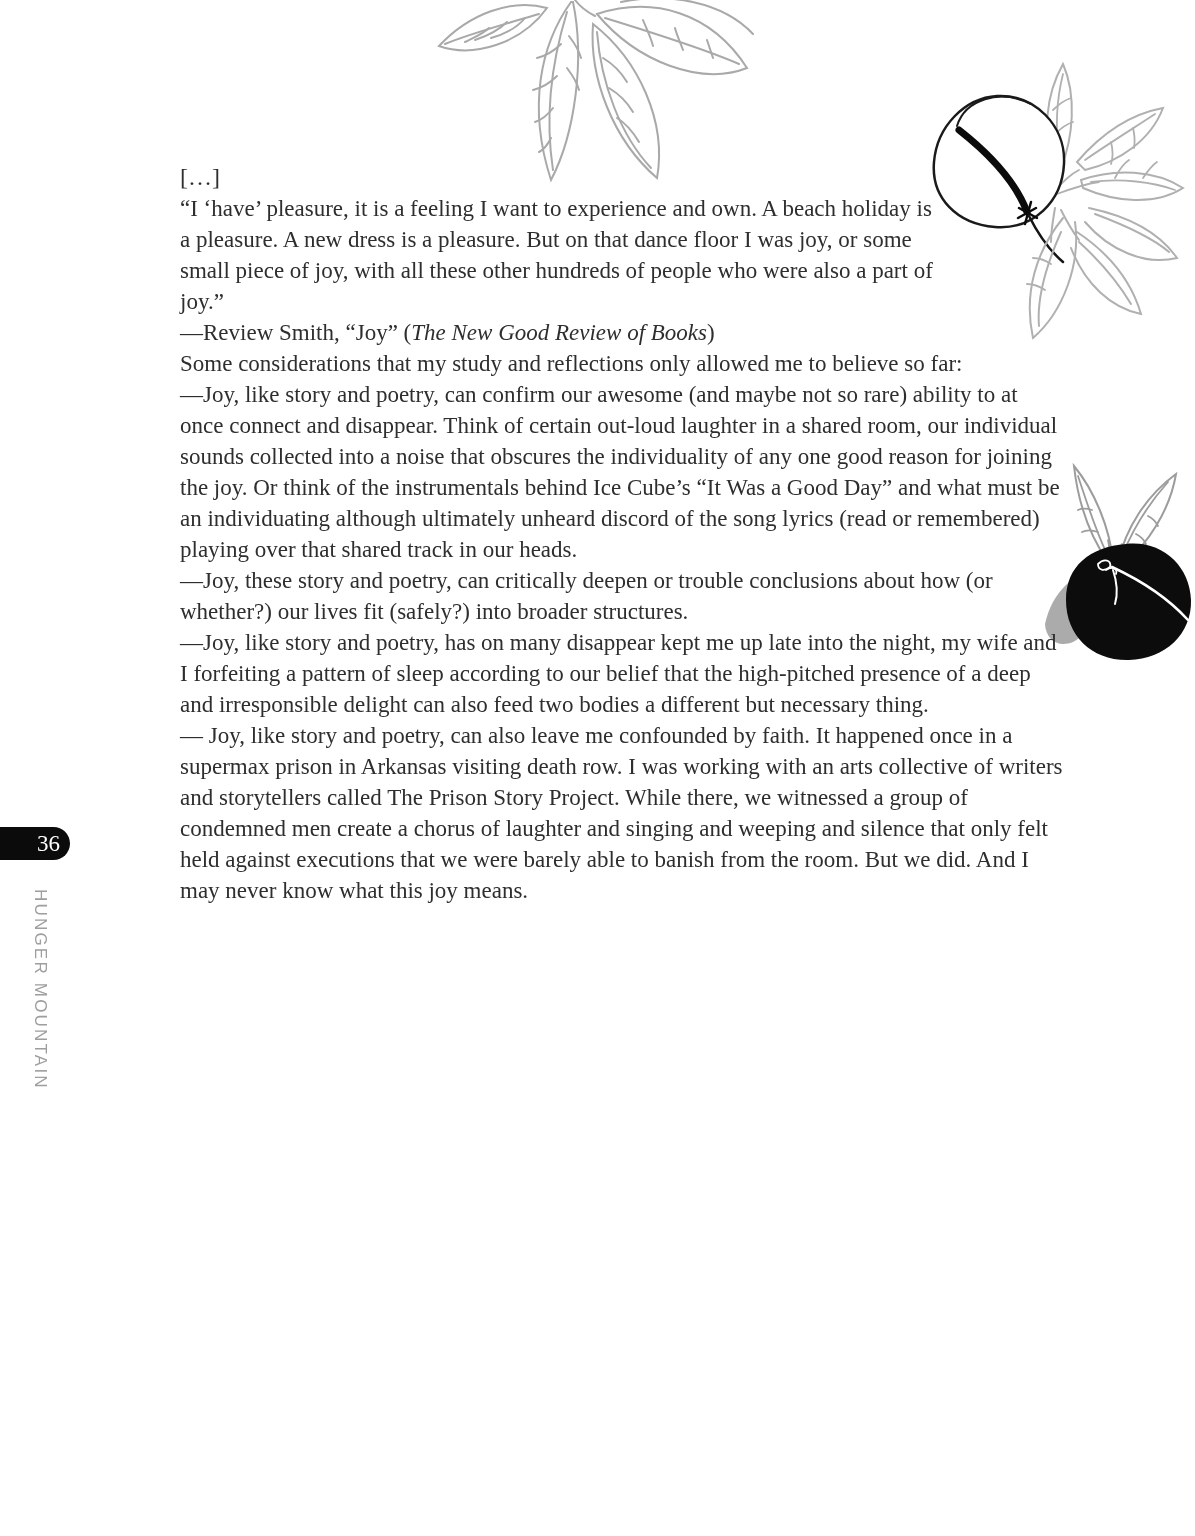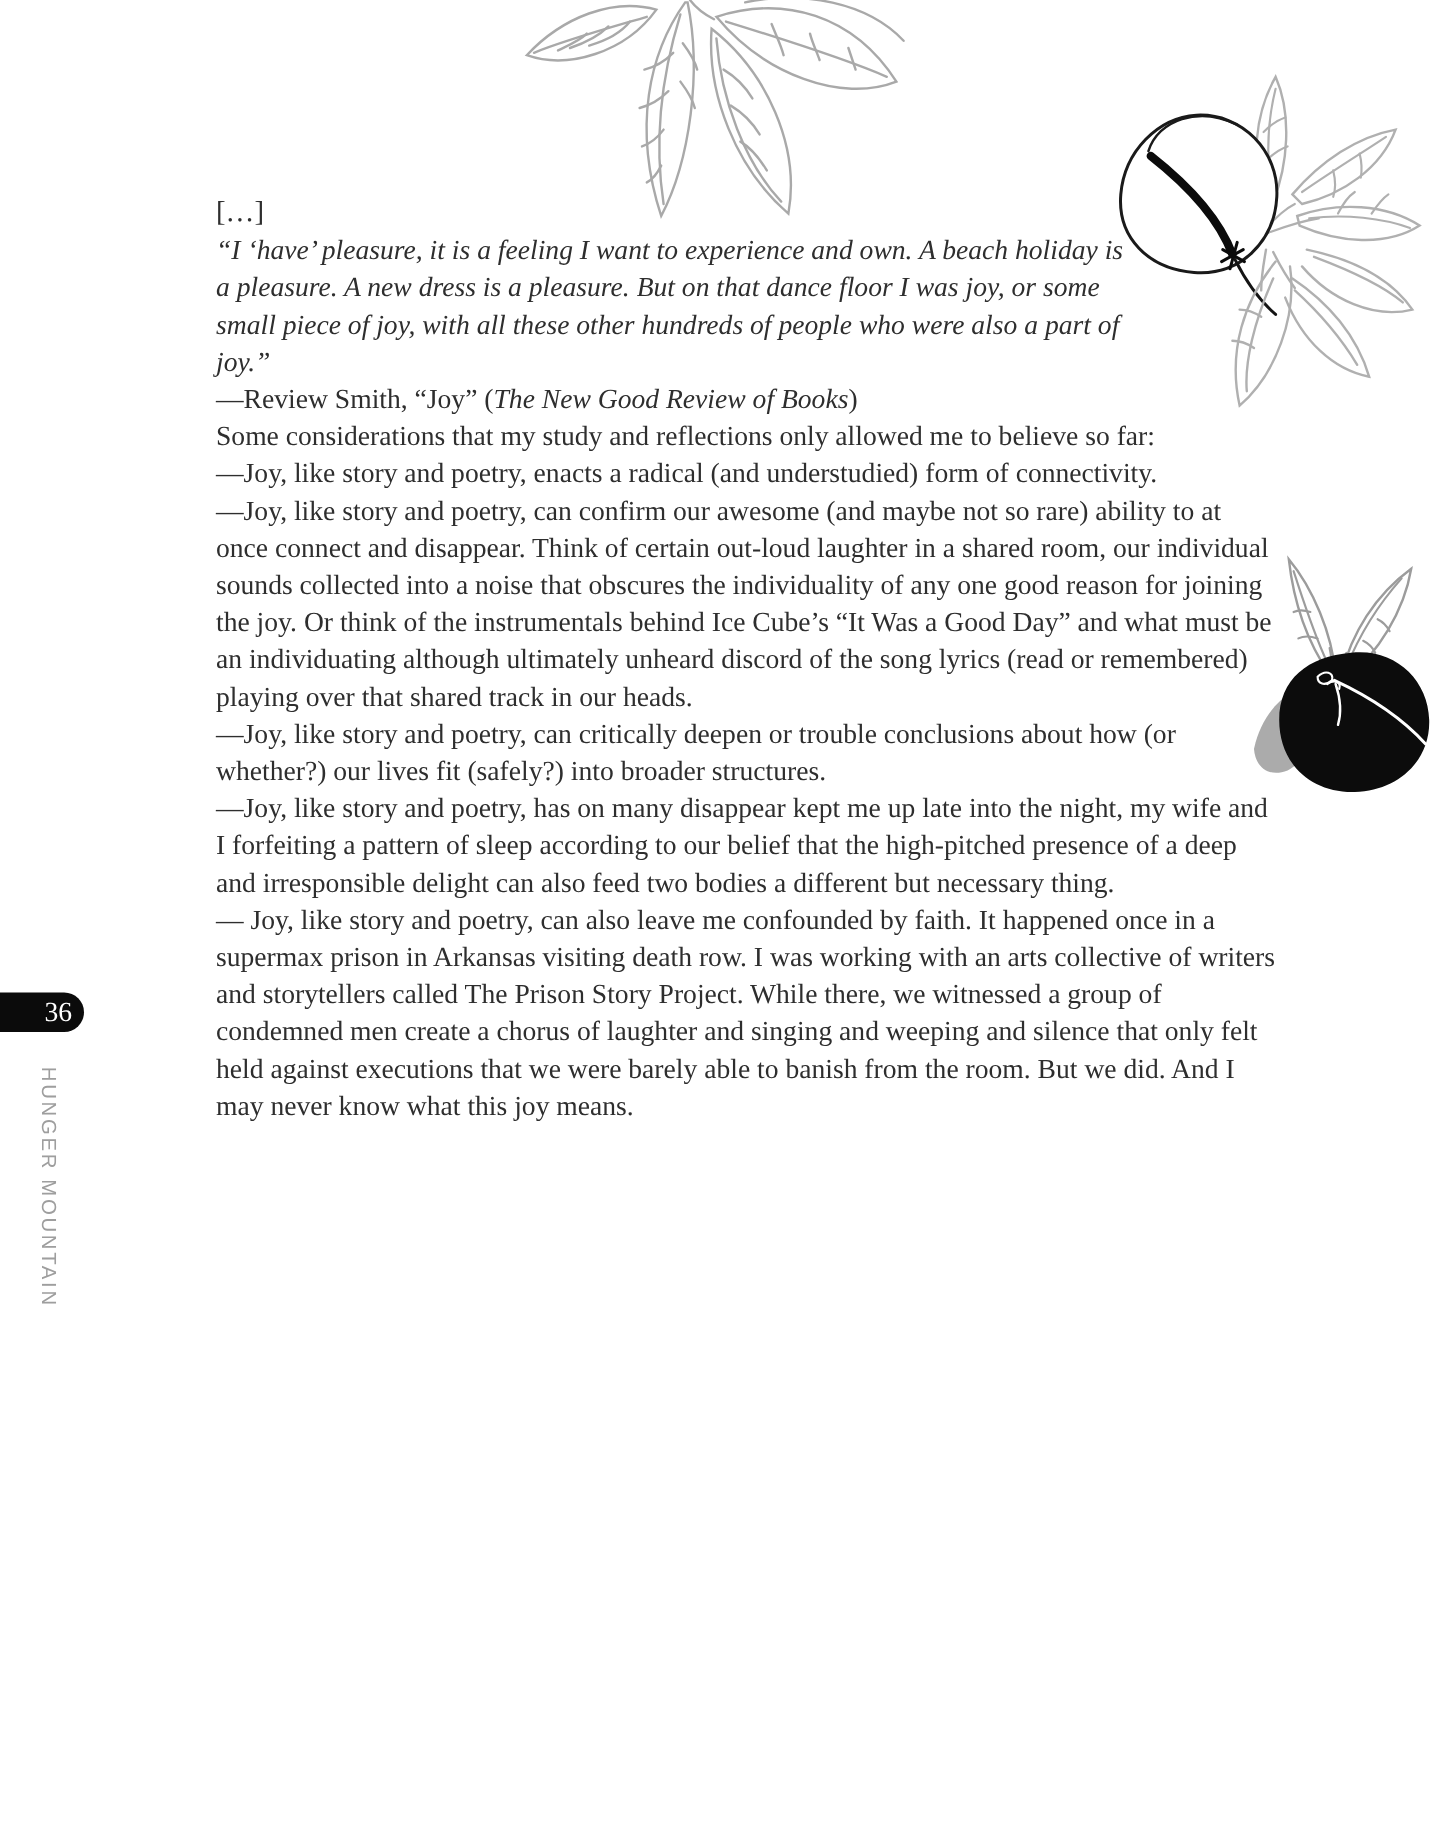--- a/index.html
+++ b/index.html
@@ -35,21 +35,21 @@
     white-space:nowrap;
   }
 
   
   .content {
     position:absolute; left:180px; top:162px; width:884px;
     color:#2e2e2e; font-size:23px; line-height:31px;
   }
   .content p { margin:0; }
   .ellipsis-marker { margin-left:172px; font-size:24px; }
-  .quote       { margin-top:31px; margin-left:76px; width:762px;font-style:italic; }
+  .quote       { margin-top:31px; margin-left:76px; width:762px; }
   .attribution { margin-top:29px; margin-left:255px; }
   .attribution .source { font-style:italic; }
   .intro       { margin-top:31px; }
   .para        { margin-top:30px; }
 </style>
 </head>
 <body>
 
 <div class="page">
 
@@ -158,20 +158,19 @@
 
   <div class="content">
     <p class="ellipsis-marker">[…]</p>
 
     <p class="quote">“I ‘have’ pleasure, it is a feeling I want to experience and own. A beach holiday is a pleasure. A new dress is a pleasure. But on that dance floor I was joy, or some small piece of joy, with all these other hundreds of people who were also a part of joy.”</p>
 
     <p class="attribution"><span>—Review Smith, “Joy” (</span><span class="source">The New Good Review of Books</span><span>)</span></p>
 
     <p class="intro">Some considerations that my study and reflections only allowed me to believe so far:</p>
 
-    <p class="para">—Joy, like story and poetry, enacts a radical (and understudied) form of connectivity.</p>
     <p class="para">—Joy, like story and poetry, can confirm our awesome (and maybe not so rare) ability to at once connect and disappear. Think of certain out-loud laughter in a shared room, our individual sounds collected into a noise that obscures the individuality of any one good reason for joining the joy. Or think of the instrumentals behind Ice Cube’s “It Was a Good Day” and what must be an individuating although ultimately unheard discord of the song lyrics (read or remembered) playing over that shared track in our heads.</p>
-    <p class="para">—Joy, like story and poetry, can critically deepen or trouble conclusions about how (or whether?) our lives fit (safely?) into broader structures.</p>
+    <p class="para">—Joy, these story and poetry, can critically deepen or trouble conclusions about how (or whether?) our lives fit (safely?) into broader structures.</p>
     <p class="para">—Joy, like story and poetry, has on many disappear kept me up late into the night, my wife and I forfeiting a pattern of sleep according to our belief that the high-pitched presence of a deep and irresponsible delight can also feed two bodies a different but necessary thing.</p>
     <p class="para">— Joy, like story and poetry, can also leave me confounded by faith. It happened once in a supermax prison in Arkansas visiting death row. I was working with an arts collective of writers and storytellers called The Prison Story Project. While there, we witnessed a group of condemned men create a chorus of laughter and singing and weeping and silence that only felt held against executions that we were barely able to banish from the room. But we did. And I may never know what this joy means.</p>
   </div>
 
 </div>
 
 </body></html>

